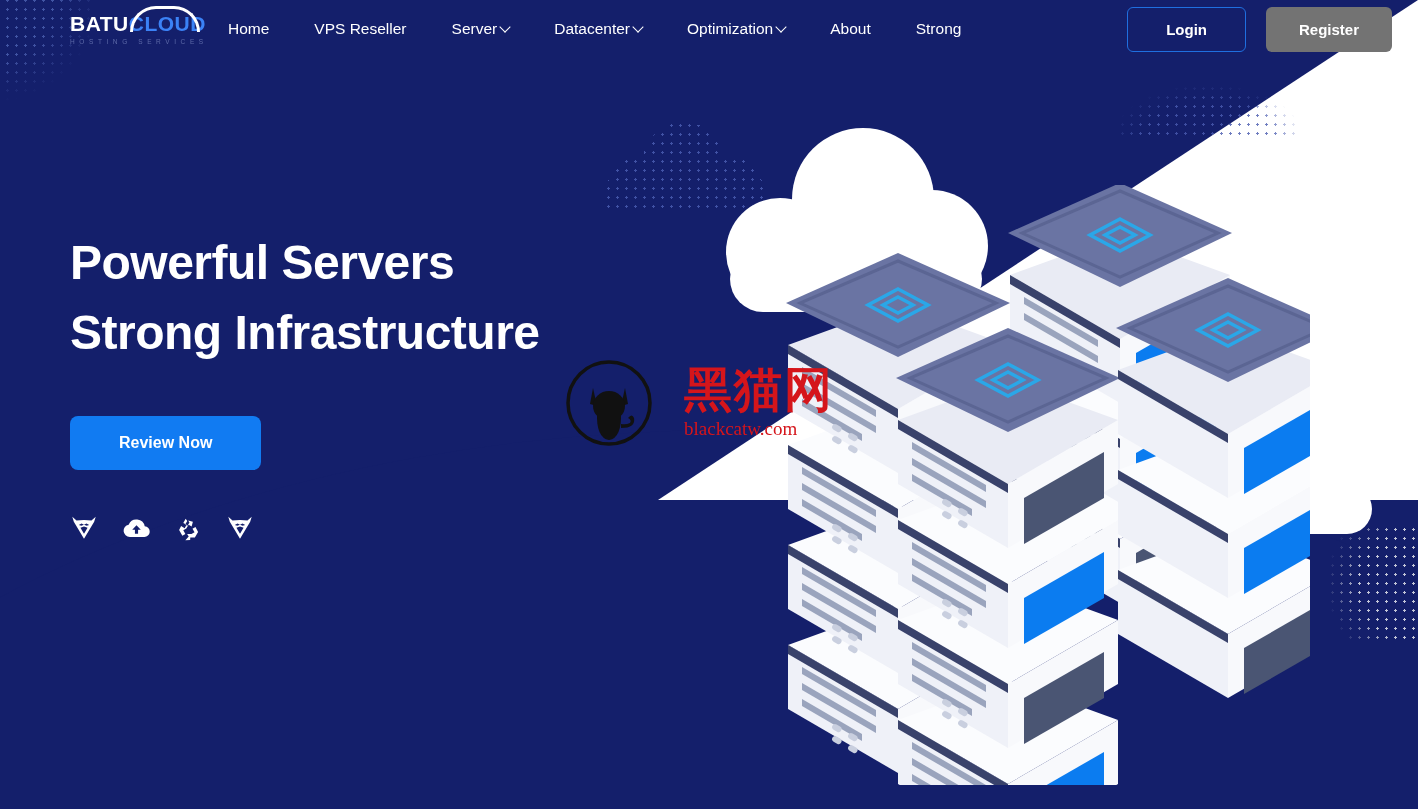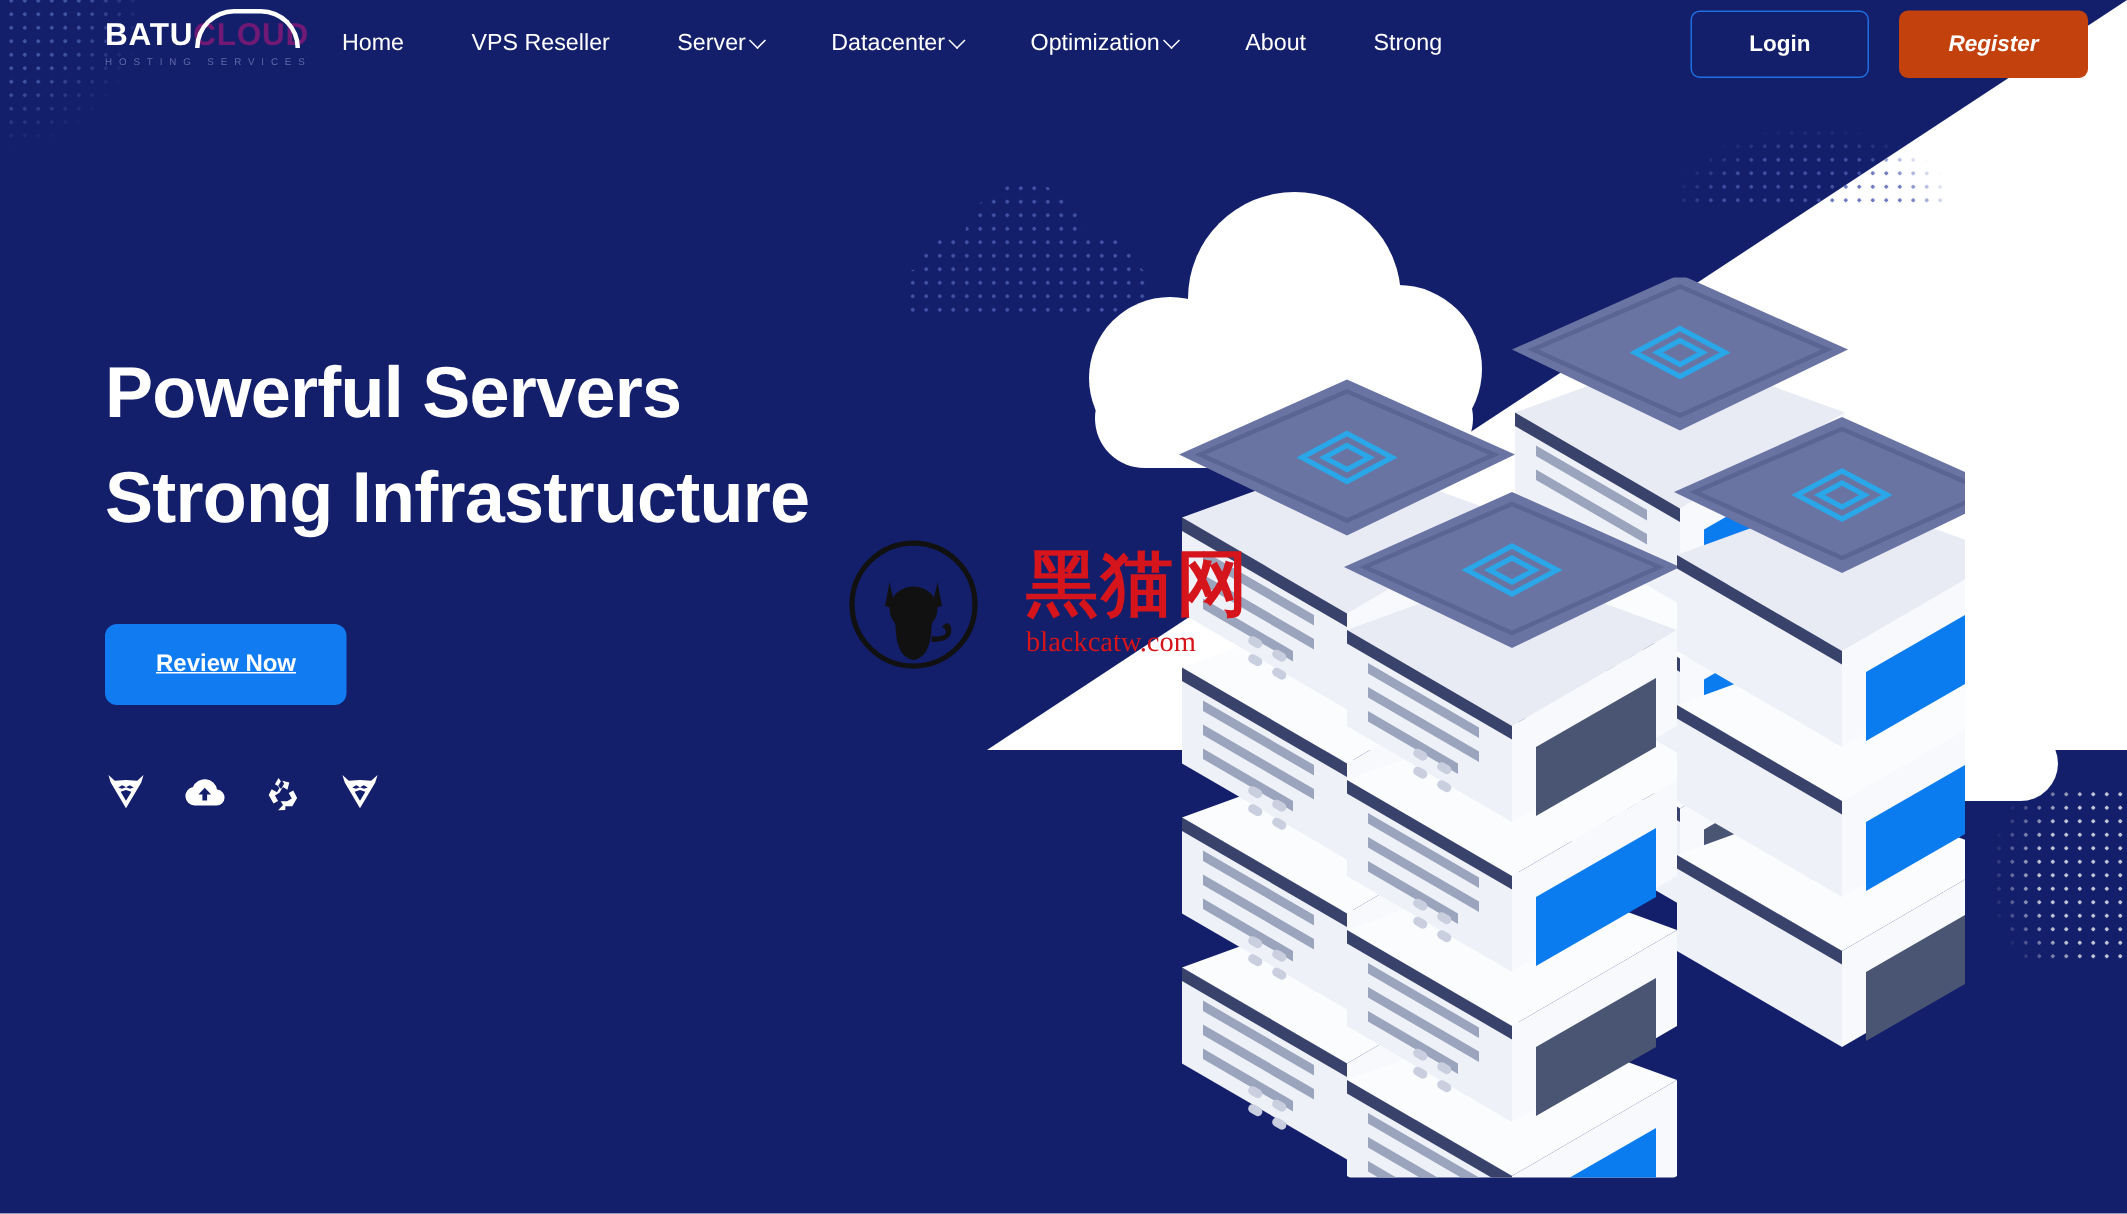--- a/index.html
+++ b/index.html
@@ -127,21 +127,21 @@
     width:130px; height:46px;
     flex:0 0 auto;
     display:flex; flex-direction:column; justify-content:center;
   }
   .logo-main {
     font-size:21px; font-weight:bold;
     letter-spacing:.5px; line-height:1;
     white-space:nowrap;
   }
   .logo-batu { color:#ffffff; }
-  .logo-cloud { color:#701a75; }
+  .logo-cloud { color:#3b82f6; }
   .logo-arc {
     position:absolute;
     left:60px; top:0px;
     width:70px; height:26px;
     border:3px solid #ffffff;
     border-bottom:none;
     border-radius:40px 40px 0 0;
   }
   .logo-sub {
     margin-top:4px;
@@ -183,23 +183,22 @@
     font-family:"Liberation Sans", sans-serif;
   }
   .btn-login {
     color:#ffffff;
     background:transparent;
     border:1.5px solid #1f6fe0;
     padding:13px 38px;
   }
   .btn-register {
     color:#ffffff;
-    background:#c2410c;
+    background:#737373;
     padding:14px 33px;
-    font-style:italic;
   }
 
   
   .hero {
     position:absolute;
     left:70px; top:228px;
     z-index:30;
     width:680px;
   }
   .hero h1 {
@@ -209,26 +208,25 @@
     line-height:1.46;
     letter-spacing:-0.5px;
   }
   .hero h1 span { display:block; }
   .btn-review {
     display:inline-block;
     margin-top:48px;
     background:#117bf2;
     color:#ffffff;
     font-size:16px; font-weight:bold;
-    padding:18px 34px;
+    padding:18px 49px;
     border-radius:8px;
     border:none;
     cursor:pointer;
     font-family:"Liberation Sans", sans-serif;
-    text-decoration:underline;
   }
   .brand-row {
     display:flex; align-items:center; gap:24px;
     margin-top:44px;
   }
   .brand-icon {
     width:28px; height:28px;
     display:flex; align-items:center; justify-content:center;
   }
   .brand-icon svg { display:block; }

